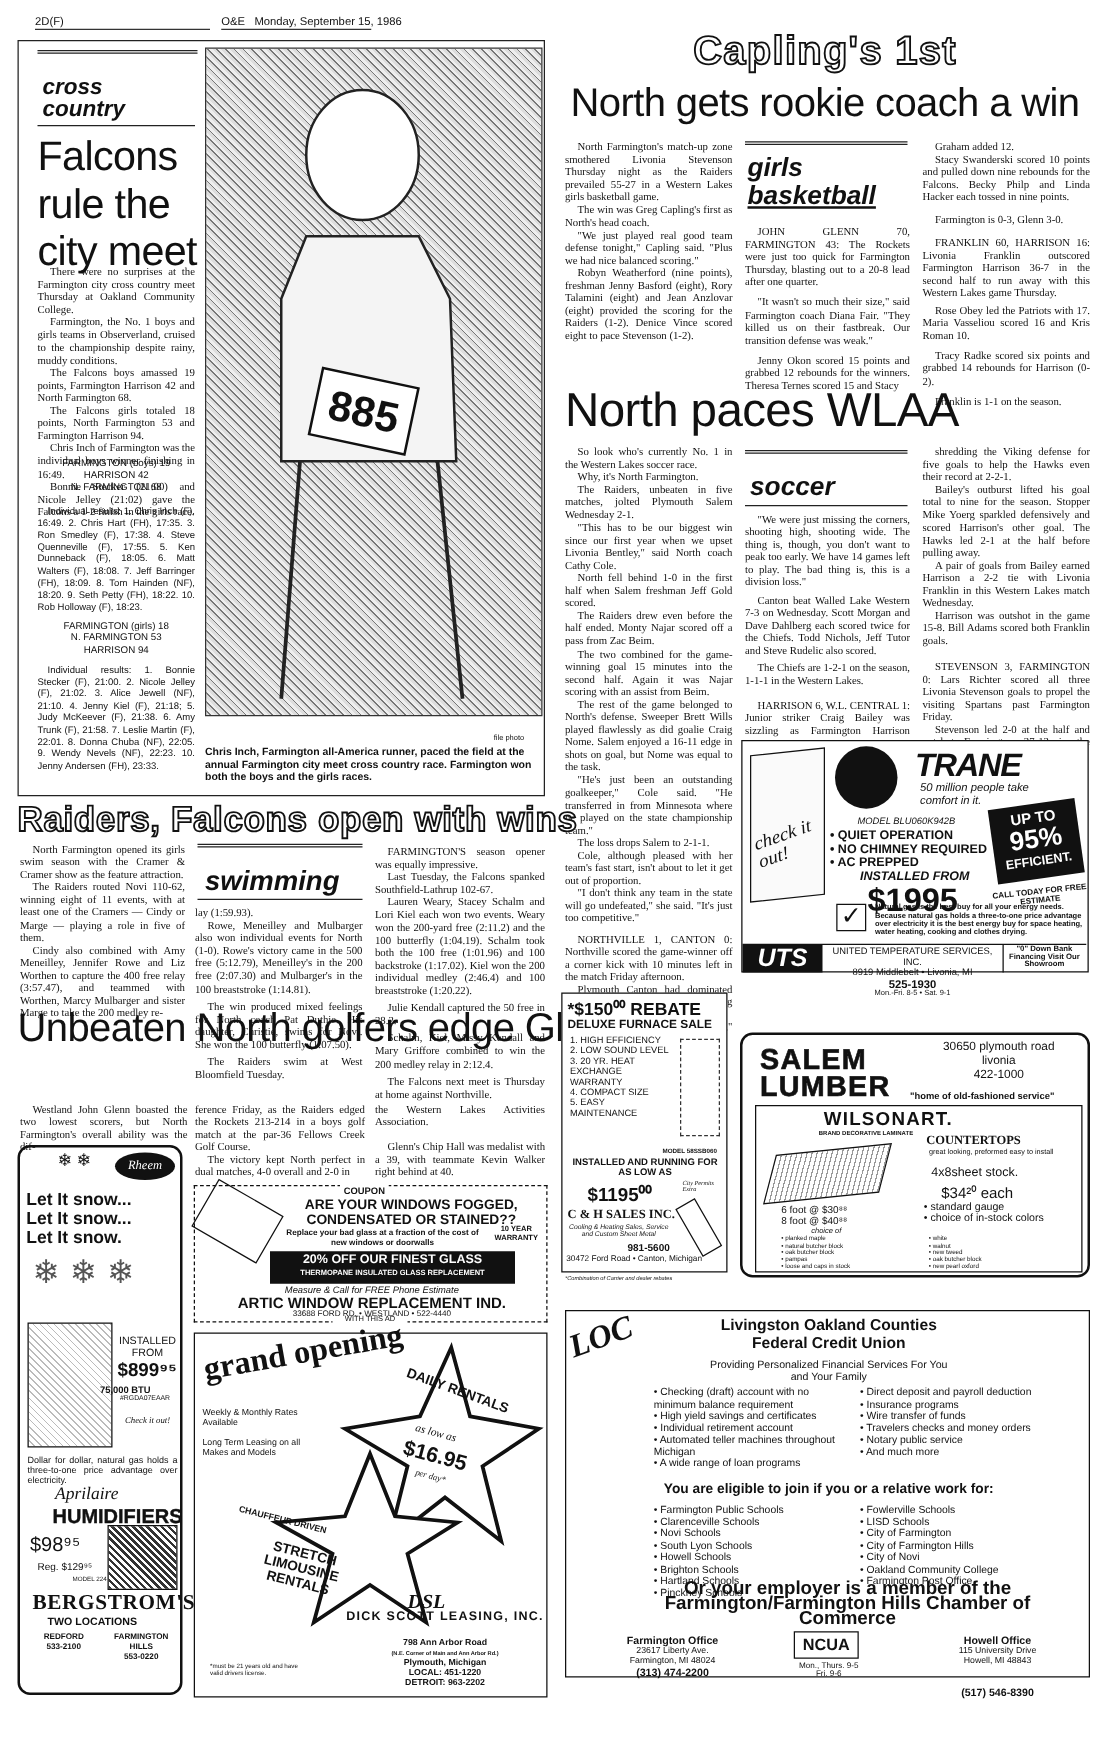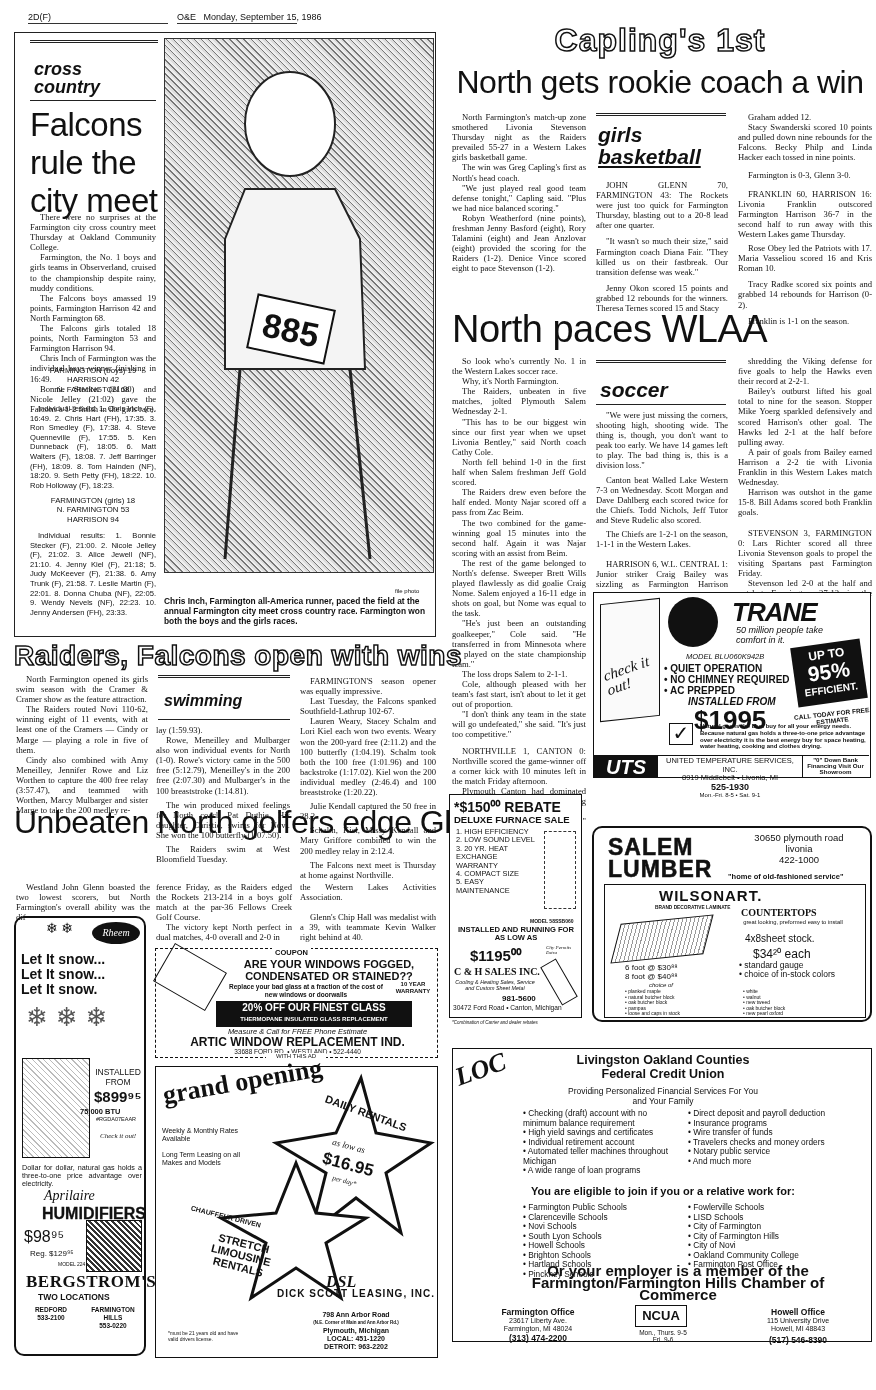--- a/index.html
+++ b/index.html
@@ -176,21 +176,21 @@
   <div class="abs sans center" style="top:163px;left:208px;width:66px;height:22px;border-left:1px solid #111;font-size:6.2px;line-height:6.2px;font-weight:bold;padding:1px">"0" Down Bank Financing Visit Our Showroom</div>
 </div>
 
 <div class="abs outline-hl" style="top:640px;left:14px;font-size:28px;letter-spacing:0.5px">Raiders, Falcons open with wins</div>
 <div class="abs body-text" style="top:674px;left:16px;width:132px">
   <p>North Farmington opened its girls swim season with the Cramer &amp; Cramer show as the feature attraction.</p>
   <p>The Raiders routed Novi 110-62, winning eight of 11 events, with at least one of the Cramers — Cindy or Marge — playing a role in five of them.</p>
   <p>Cindy also combined with Amy Meneilley, Jennifer Rowe and Liz Worthen to capture the 400 free relay (3:57.47), and teammed with Worthen, Marcy Mulbarger and sister Marge to take the 200 medley re-</p>
 </div>
 <div class="abs" style="top:675px;left:158px;width:132px;border-top:3px double #222"></div>
-<div class="abs label-italic" style="top:692px;left:164px;font-size:16px">swimming</div>
+<div class="abs label-italic" style="top:692px;left:164px;font-size:22px">swimming</div>
 <div class="abs" style="top:719px;left:158px;width:132px;border-top:1.5px solid #222"></div>
 <div class="abs body-text" style="top:725px;left:156px;width:134px">
   <p style="text-indent:0">lay (1:59.93).</p>
   <p>Rowe, Meneilley and Mulbarger also won individual events for North (1-0). Rowe's victory came in the 500 free (5:12.79), Meneilley's in the 200 free (2:07.30) and Mulbarger's in the 100 breaststroke (1:14.81).</p>
   <p style="margin-top:4px">The win produced mixed feelings for North coach Pat Duthie. His daughter, Christie, swims for Novi. She won the 100 butterfly (1:07.50).</p>
   <p style="margin-top:4px">The Raiders swim at West Bloomfield Tuesday.</p>
 </div>
 <div class="abs body-text" style="top:676px;left:300px;width:136px">
   <p>FARMINGTON'S season opener was equally impressive.</p>
   <p>Last Tuesday, the Falcons spanked Southfield-Lathrup 102-67.</p>
@@ -408,15 +408,15 @@
   </div>
   <div class="abs sans center" style="top:256px;left:182px;width:52px;height:22px;border:1.5px solid #111;font-size:13px;font-weight:900;line-height:20px">NCUA</div>
   <div class="abs sans center" style="top:280px;left:170px;width:80px;font-size:6.5px;line-height:7px">
     <div>Mon., Thurs. 9-5</div>
     <div>Fri. 9-6</div>
   </div>
   <div class="abs sans center" style="top:260px;left:280px;width:130px;font-size:7px;line-height:7.8px">
     <div style="font-size:8.5px;font-weight:bold">Howell Office</div>
     <div>115 University Drive</div>
     <div>Howell, MI 48843</div>
-    <div style="font-size:8.5px;font-weight:bold;margin-top:5px">(517) 546-8390</div>
+    <div style="font-size:8.5px;font-weight:bold;margin-top:19px">(517) 546-8390</div>
   </div>
 </div>
 
 </body></html>

